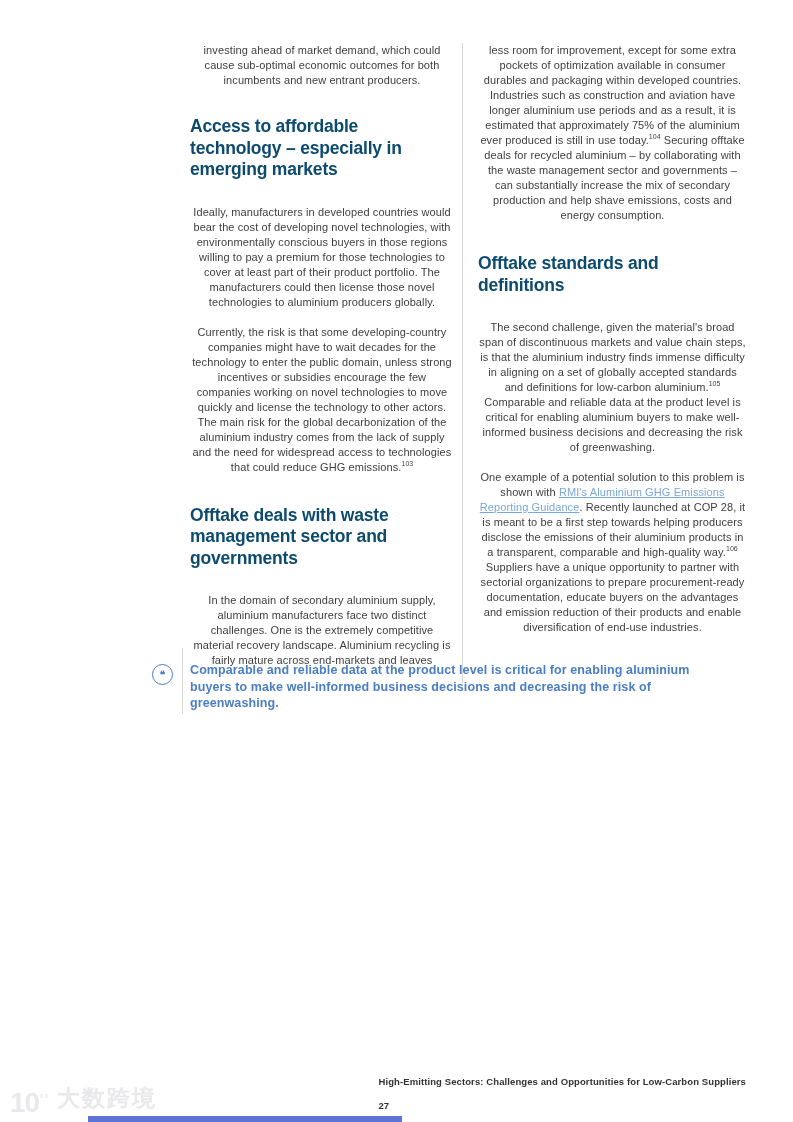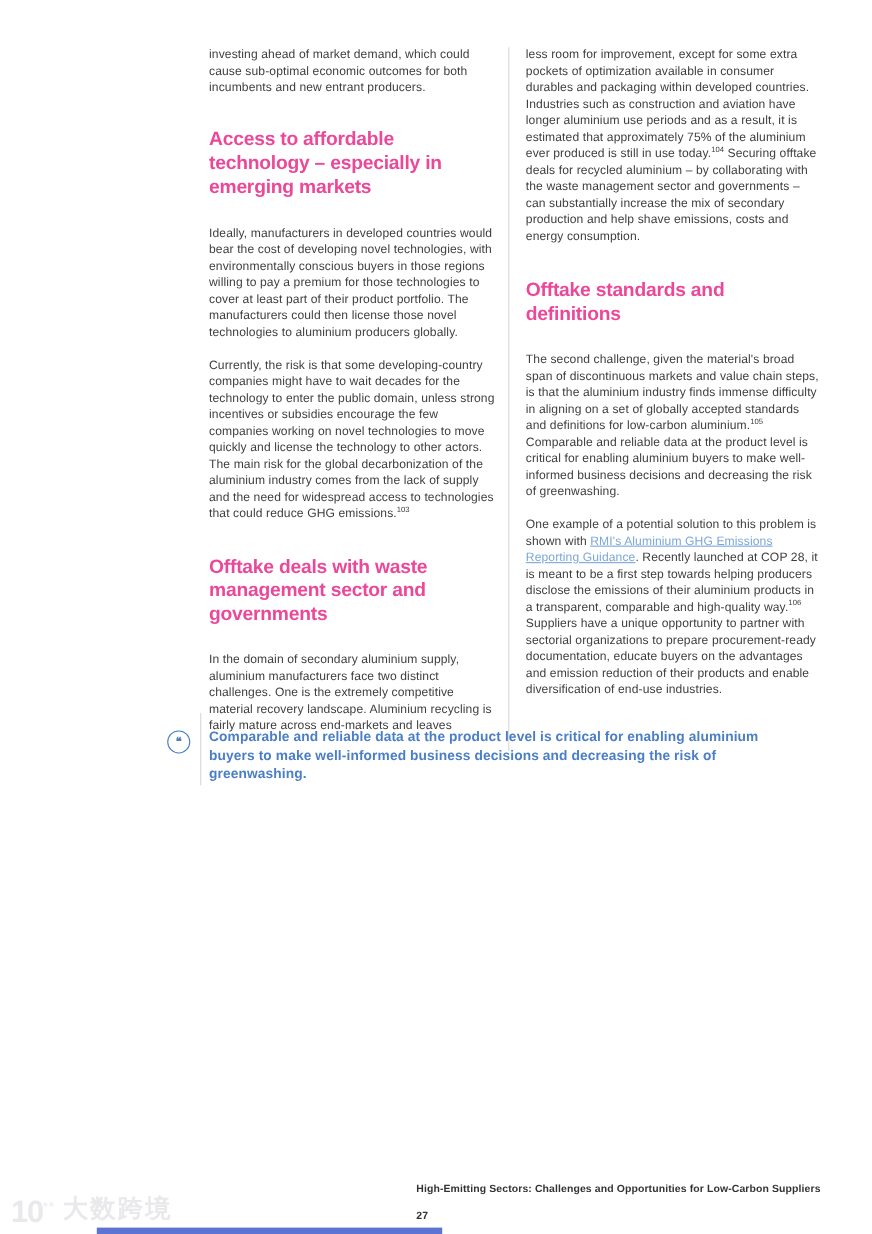--- a/index.html
+++ b/index.html
@@ -7,23 +7,24 @@
     position:relative;width:793px;height:1122px;background:#ffffff;
     font-family:"Liberation Sans",sans-serif;overflow:hidden;
   }
   .columns{position:absolute;left:190px;top:43px;width:557px;display:flex;}
   .col-left{width:272px;padding-right:8px;box-sizing:border-box;}
   .col-divider{width:1px;background:#d8d8d8;}
   .col-right{width:284px;padding-left:15px;box-sizing:border-box;}
   p.body{
     margin:0 0 15px;font-size:11px;line-height:15px;color:#3e3e3e;
     letter-spacing:0.1px;
+    text-align:center;
   }
   h2.section{
-    margin:30px 0 24px;font-size:17.5px;line-height:21.5px;color:#ec4899;
+    margin:30px 0 24px;font-size:17.5px;line-height:21.5px;color:#0c4a6e;
     letter-spacing:-0.2px;font-weight:bold;
   }
   h2.first{margin-top:28px;}
   sup.fn{font-size:7px;line-height:0;vertical-align:super;letter-spacing:0;}
   a.doc-link{color:#7aa7d9;text-decoration:underline;cursor:pointer;}
   .pull-quote{
     position:absolute;left:152px;top:660px;width:580px;
     display:flex;align-items:flex-start;
   }
   .quote-icon{

